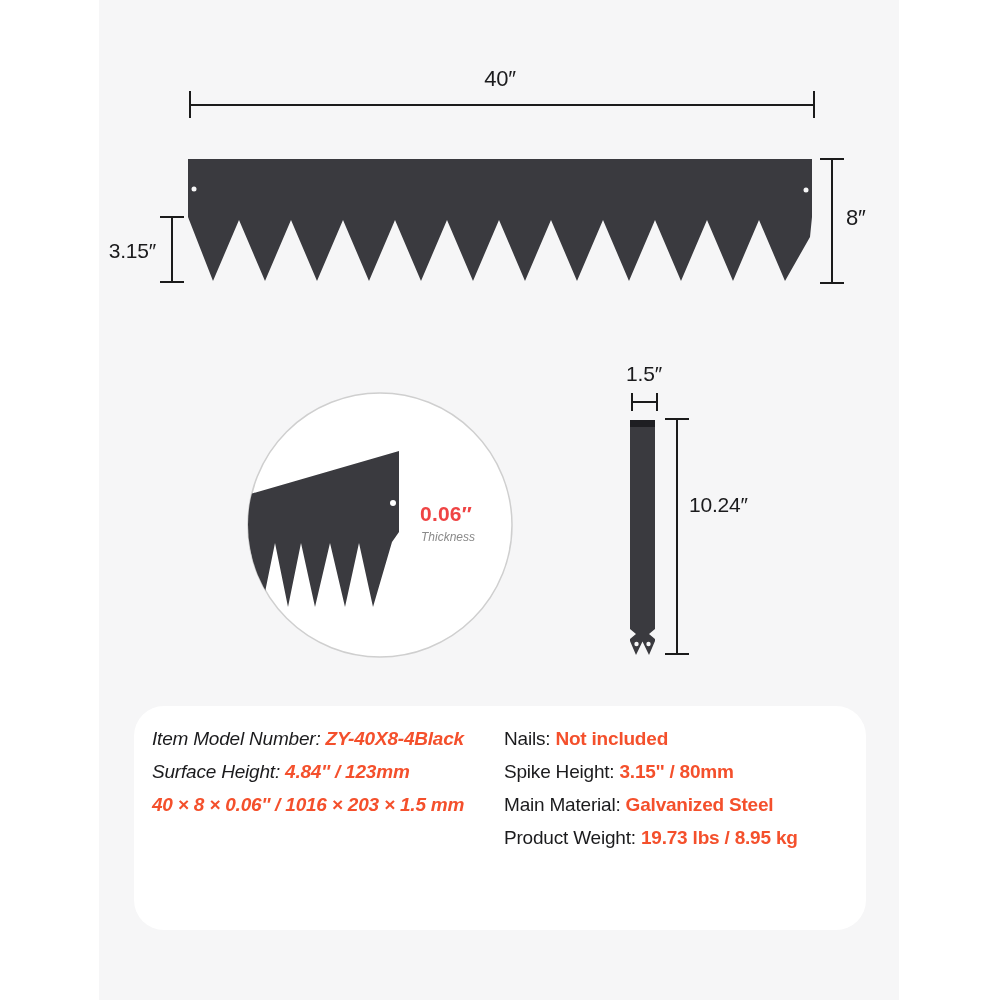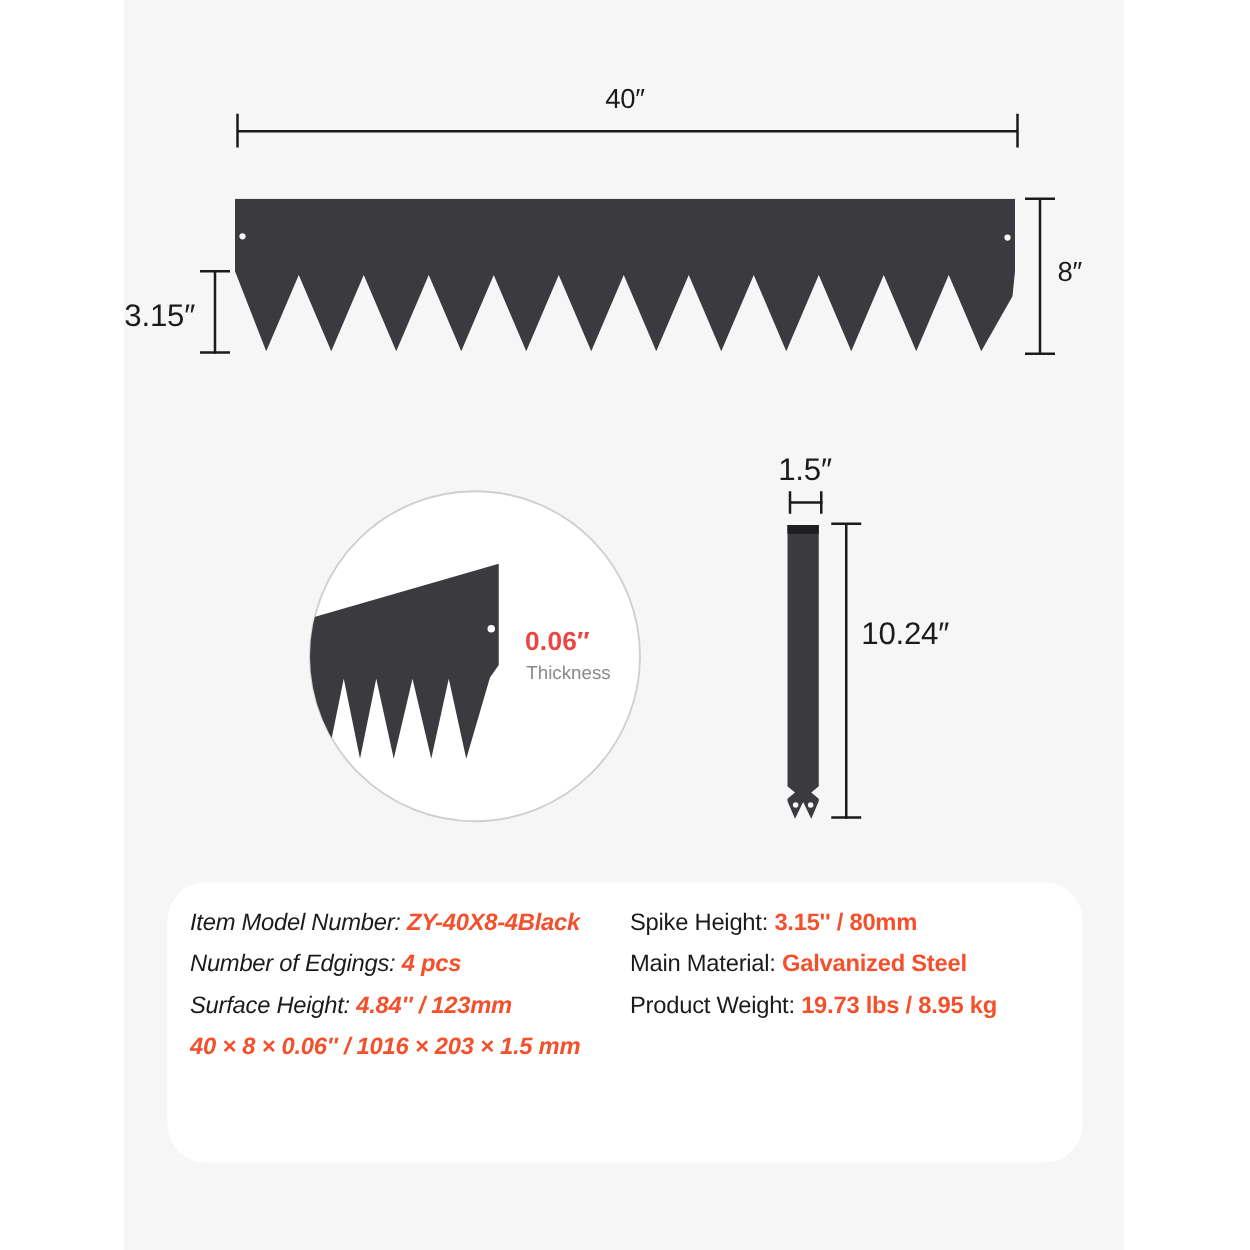--- a/index.html
+++ b/index.html
@@ -9,26 +9,26 @@
     --canvas:#F6F6F7;
     --ink:#1B1B1D;
     --muted:#8A8A8A;
     --line:#1B1B1B;
   }
   *{margin:0;padding:0;box-sizing:border-box;}
   html,body{width:1000px;height:1000px;background:#ffffff;font-family:"Liberation Sans",sans-serif;}
   .stage{position:relative;width:1000px;height:1000px;overflow:hidden;background:#ffffff;padding-left:21px;}
   .canvas{position:absolute;left:99px;top:0;width:800px;height:1000px;background:var(--canvas);}
   .abs{position:absolute;}
-  .dim-label{color:var(--ink);font-weight:500;font-size:25px;letter-spacing:-0.2px;}
+  .dim-label{color:var(--ink);font-weight:500;font-size:21px;letter-spacing:-0.2px;}
   .dim-line{background:var(--line);}
   .steel-fill{fill:var(--steel);}
   .hole-canvas{fill:var(--canvas);}
   .detail-value{font-size:21px;font-weight:700;color:#ef4444;letter-spacing:0.2px;}
-  .detail-caption{font-size:15px;color:var(--muted);}
+  .detail-caption{font-size:12px;color:var(--muted);font-style:italic;}
   .spec-box{position:absolute;left:134px;top:706px;width:732px;height:224px;background:#ffffff;border-radius:30px;}
   .spec-col{position:absolute;top:16px;font-size:19px;letter-spacing:-0.2px;color:var(--ink);}
   .spec-col-left{left:18px;width:354px;font-style:italic;}
   .spec-col-right{left:370px;width:360px;}
   .spec-row{line-height:33px;white-space:nowrap;}
   .spec-row .lbl{color:var(--ink);font-weight:400;}
   .spec-row .val{color:var(--accent);font-weight:700;}
   .spec-row.two-line{white-space:normal;}
   .spec-row.two-line .lbl,.spec-row.two-line .val{display:block;white-space:nowrap;}
   .center-text{text-align:center;}
@@ -89,25 +89,25 @@
   </svg>
 
   <div class="abs dim-line" style="left:676px;top:419px;width:2px;height:236px;"></div>
   <div class="abs dim-line" style="left:665px;top:418px;width:24px;height:2px;"></div>
   <div class="abs dim-line" style="left:665px;top:653px;width:24px;height:2px;"></div>
   <div class="abs dim-label" style="left:689px;top:493px;">10.24″</div>
 
   <div class="spec-box">
     <div class="spec-col spec-col-left" id="spec-left">
         <div class="spec-row"><span class="lbl">Item Model Number: </span><span class="val">ZY-40X8-4Black</span></div>
-        <div class="spec-row"><span class="lbl">Number of Edgings: </span><span class="val">4 pcs</span></div>
         <div class="spec-row"><span class="lbl">Surface Height: </span><span class="val">4.84'' / 123mm</span></div>
         <div class="spec-row two-line">
           <span class="val">40 × 8 × 0.06'' / 1016 × 203 × 1.5 mm</span>
         </div>
       </div>
     <div class="spec-col spec-col-right" id="spec-right">
+        <div class="spec-row"><span class="lbl">Nails: </span><span class="val">Not included</span></div>
         <div class="spec-row"><span class="lbl">Spike Height: </span><span class="val">3.15'' / 80mm</span></div>
         <div class="spec-row"><span class="lbl">Main Material: </span><span class="val">Galvanized Steel</span></div>
         <div class="spec-row"><span class="lbl">Product Weight: </span><span class="val">19.73 lbs / 8.95 kg</span></div>
       </div>
   </div>
 </div>
 
 </body></html>

